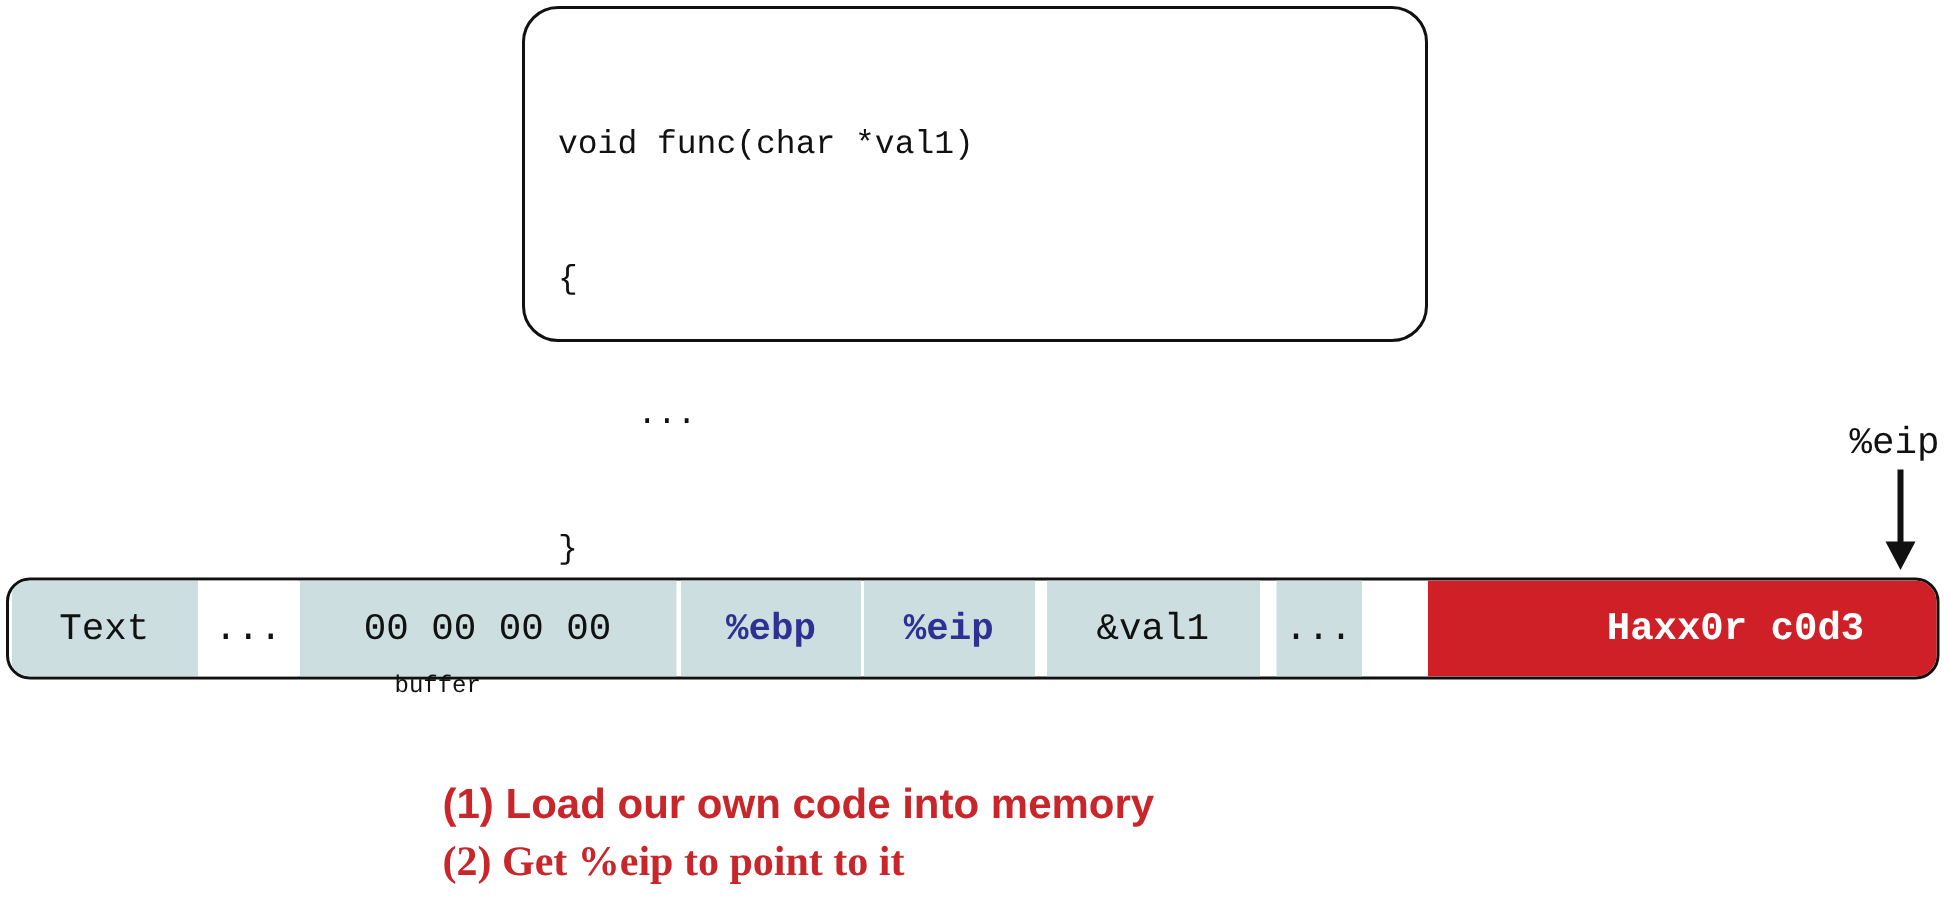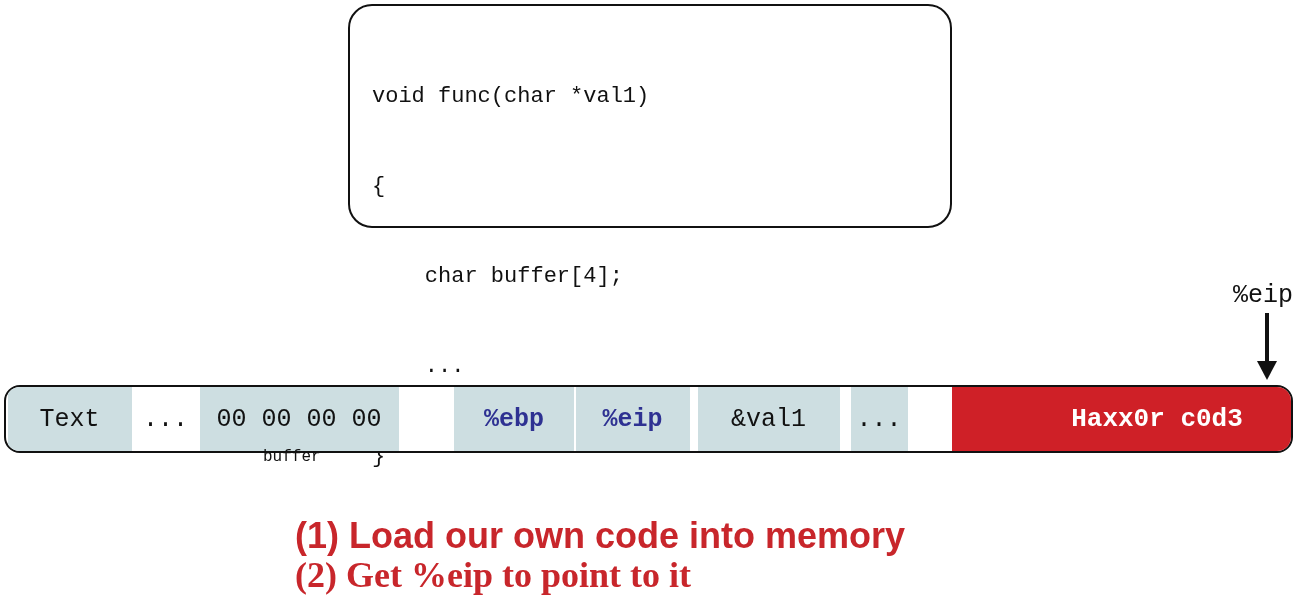--- a/index.html
+++ b/index.html
@@ -47,46 +47,45 @@
     display:flex;align-items:center;justify-content:center;
     font-size:25px;white-space:pre;
   }
   .cell-blue{background:#cddee1;color:#111111;}
   .cell-plain{background:#ffffff;color:#111111;}
   .cell-accent{background:#cddee1;color:#2e3192;font-weight:bold;}
   .cell-red{background:#cf2027;color:#ffffff;font-weight:bold;font-size:26px;}
 
   .cell-text {left:1.5px;width:124px;text-align:right;}
   .cell-dots1{left:126px;width:67px;}
-  .cell-zeros{left:193.5px;width:199px;}
+  .cell-zeros{left:193.5px;width:251px;}
   .cell-ebp  {left:448px;width:120px;}
   .cell-eip  {left:569.5px;width:114px;}
   .cell-val1 {left:691.5px;width:142px;}
   .cell-dots2{left:844.5px;width:57px;}
   .cell-haxx {left:946px;width:410px;}
 
   
   .buffer-label{
     position:absolute;left:263px;top:448px;font-size:16px;color:#111111;
   }
   .annotation{
-    position:absolute;left:295px;font-size:36px;font-weight:bold;
+    position:absolute;left:295px;font-size:28px;font-weight:bold;
     color:#c8262b;line-height:34px;white-space:pre;
   }
   .annotation-1{top:519px;}
   .annotation-2{top:558px;font-family:Liberation Serif, serif;}
 </style>
 </head>
 <body>
 
 <div class="code-box">
   <div class="code-lines mono">
     <div>void func(char *val1)</div>
     <div>{</div>
-    <div>    char buffer[4];</div>
     <div>    ...</div>
     <div>}</div>
   </div>
 </div>
 
 <div class="eip-label mono">%eip</div>
 <div class="eip-arrow-line"></div>
 <div class="eip-arrow-head"></div>
 
 <div class="memory-bar">

